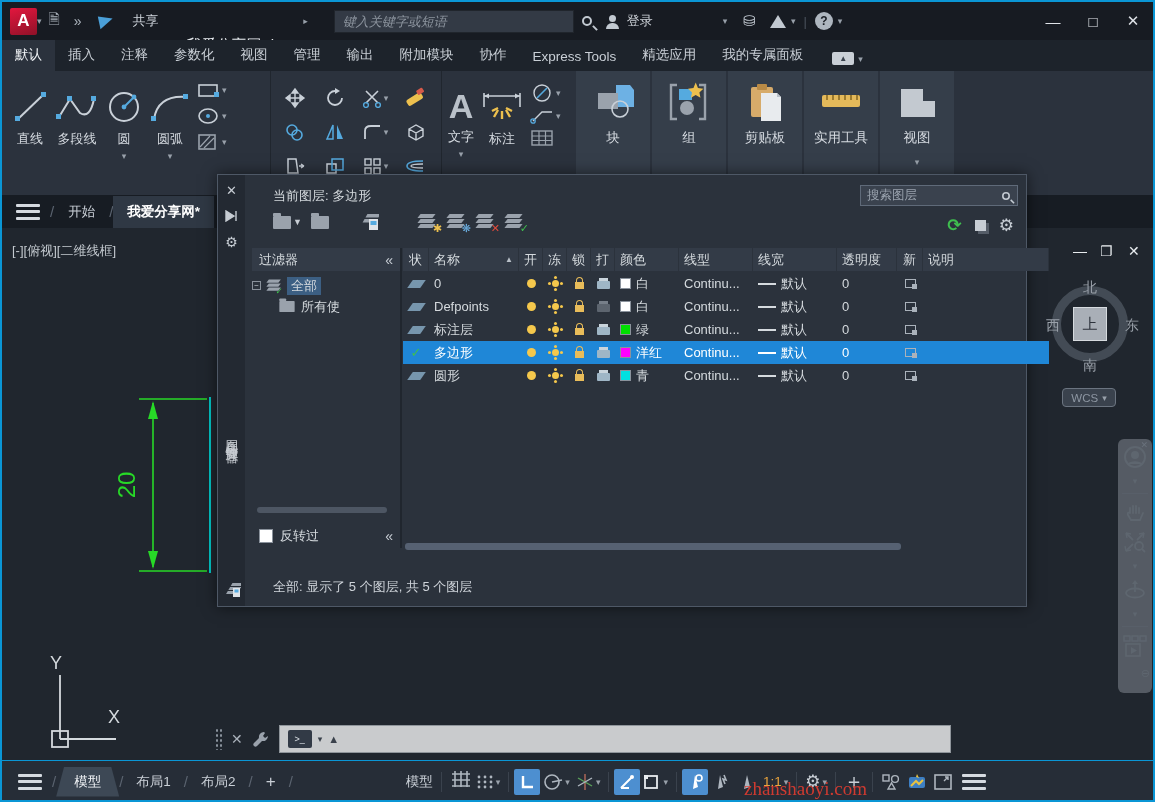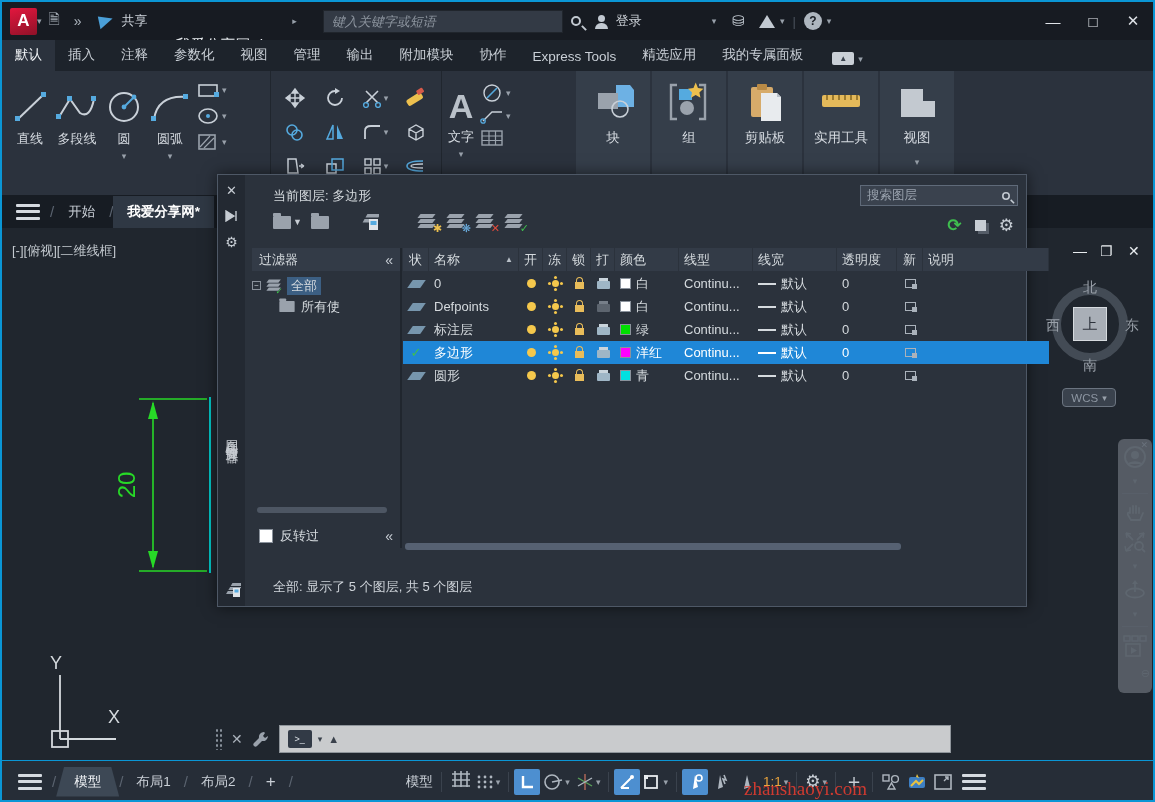--- a/index.html
+++ b/index.html
@@ -7,21 +7,21 @@
   #app{position:relative;width:1155px;height:802px;background:#20262e;overflow:hidden;
        border:2px solid #0a96d5;}
   .abs{position:absolute;}
   .row{display:flex;align-items:center;}
 
   
   #titlebar{left:0;top:0;width:1151px;height:38px;background:#171b22;display:flex;align-items:center;color:#ced3d9;font-size:13px;}
   .alogo{width:27px;height:27px;margin-left:8px;background:linear-gradient(160deg,#e3173e,#8f1128);color:#fff;font-weight:bold;font-size:17px;display:flex;align-items:center;justify-content:center;border-radius:2px;}
   .tb-ic{color:#aeb6bf;margin:0 7px;font-size:14px;}
   .caret{font-size:9px;color:#98a0aa;}
-  .share{color:#cdd3da;display:flex;align-items:center;gap:9px;margin-left:10px;}
+  .share{color:#cdd3da;display:flex;align-items:center;gap:20px;margin-left:10px;}
   .plane{width:0;height:0;border-left:14px solid #4a9fd8;border-top:5px solid transparent;border-bottom:8px solid transparent;transform:rotate(-12deg);}
   #doc-title{margin-left:28px;color:#e6eaee;font-size:15px;margin-top:48px;}
   #tb-search{margin-left:26px;width:240px;height:23px;background:#333a45;border:1px solid #20252c;color:#8d959f;font-style:italic;font-size:13px;padding:0 8px;line-height:21px;}
   .mag{width:10px;height:10px;border:2px solid #c2c9d1;border-radius:50%;position:relative;display:inline-block;}
   .mag::after{content:"";position:absolute;width:6px;height:2px;background:#c2c9d1;transform:rotate(45deg);left:8px;top:9px;}
   .person{width:13px;height:13px;position:relative;display:inline-block;}
   .person::before{content:"";position:absolute;width:7px;height:7px;border-radius:50%;background:#c2c9d1;left:3px;top:0;}
   .person::after{content:"";position:absolute;width:13px;height:6px;border-radius:6px 6px 0 0;background:#c2c9d1;left:0;top:8px;}
   .cart{font-size:15px;color:#c2c9d1;}
   .adsk{width:0;height:0;border-left:8px solid transparent;border-right:8px solid transparent;border-bottom:13px solid #c2c9d1;}
@@ -309,20 +309,28 @@
           <path d="M20 4 Q4 4 4 9 Q4 14 20 14" fill="none" stroke="#55aadf" stroke-width="1.6"></path>
           <path d="M20 7 Q8 7 8 9 Q8 11 20 11" fill="none" stroke="#c9d0d8" stroke-width="1.4"></path>
         </svg>
     </div>
 
     <div class="annot">
       <div class="bigbtn">
         <div style="font-size:34px;color:#b9c0c8;font-weight:bold;line-height:38px;">A</div>
         <span>文字</span>
           <span class="caret">▾</span>
+      </div>
+      <div class="bigbtn">
+        <svg width="44" height="40">
+            <path d="M4 6 L4 20 M40 6 L40 20 M4 9 L40 9" stroke="#c9d0d8" stroke-width="1.6" fill="none"></path>
+            <path d="M4 9 l5 -2.5 v5 z M40 9 l-5 -2.5 v5 z" fill="#c9d0d8"></path>
+            <path d="M14 30 l4 -7 M22 32 l0 -8 M30 30 l-4 -7 M12 24 l6 -3 M32 24 l-6 -3" stroke="#edc04e" stroke-width="2.4"></path>
+          </svg>
+        <span>标注</span>
       </div>
       <div style="display:flex;flex-direction:column;gap:5px;padding-top:4px;">
         <span class="row">
             <svg width="26" height="20">
               <circle cx="12" cy="10" r="8" fill="none" stroke="#c9d0d8" stroke-width="1.4"></circle>
               <line x1="7" y1="15" x2="17" y2="5" stroke="#55aadf" stroke-width="1.6"></line>
             </svg>
             <span class="caret">▾</span>
           </span>
         <span class="row">

